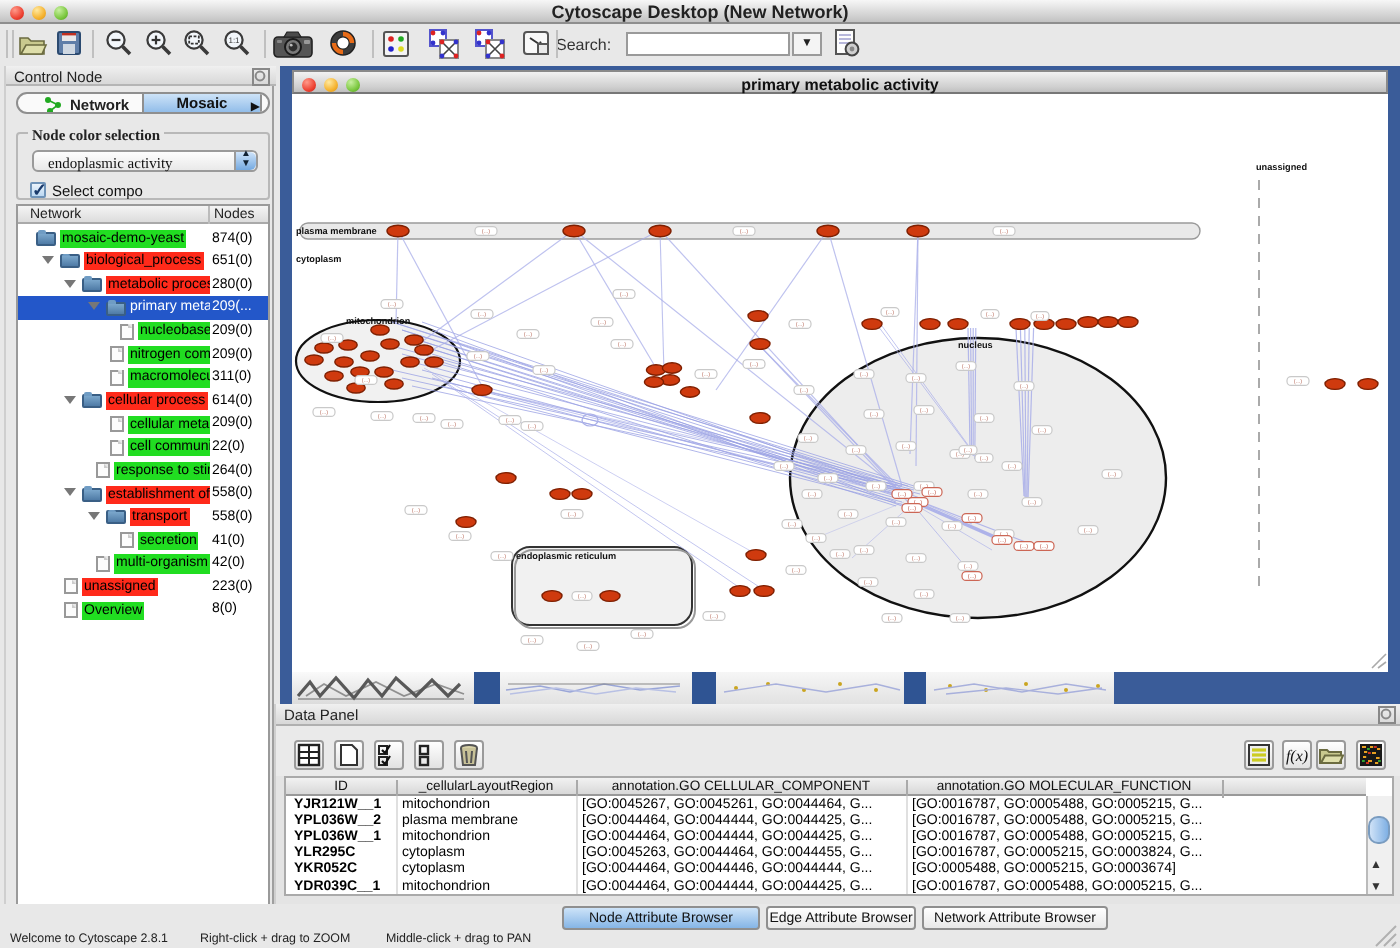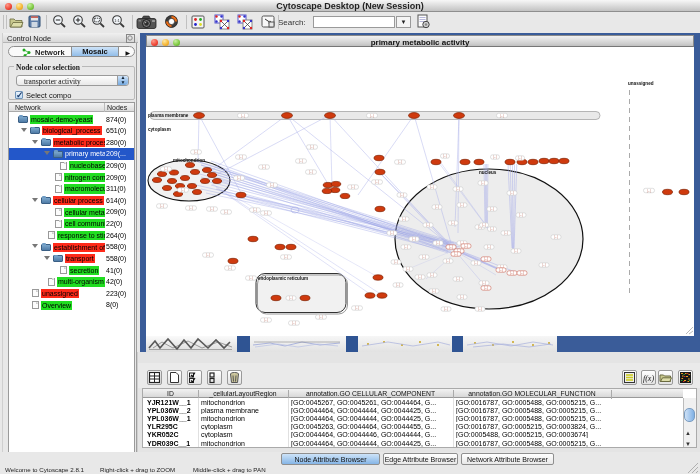--- a/index.html
+++ b/index.html
@@ -21,21 +21,21 @@
   border:1px solid #9a9a9a; }
 #searchdrop { position:absolute; top:3px; width:15px; height:12px; background:#f4f4f4;
   border:1px solid #9a9a9a; font-size:6px; text-align:center; line-height:11px; color:#222;}
 
 #cp { left:2px; top:33px; width:135px; height:423px; background:#e8e8e8;
   border-right:1px solid #9f9f9f; border-left:1px solid #cfcfcf;}
 #cp-head { left:0; top:0; width:135px; height:10px; background:linear-gradient(#f0f0f0,#d8d8d8); border-bottom:1px solid #b5b5b5;}
 #cp-head span { position:absolute; left:4px; top:1px; font-size:7.5px; color:#222; }
 #cp-tabs { left:5px; top:13px; width:127px; height:11px; background:#fafafa;
   border:1px solid #8f8f8f; border-radius:6px; overflow:hidden; }
-#tab-mosaic { position:absolute; left:62px; top:0; width:48px; height:11px;
+#tab-mosaic { position:absolute; left:62px; top:0; width:60px; height:11px;
   background:linear-gradient(#cde3f8,#85b5e6);
   border-left:1px solid #8f8f8f; border-right:1px solid #8f8f8f;
   font-size:7.5px; font-weight:bold; text-align:center; line-height:10px; color:#111; }
 #tab-network { position:absolute; left:26px; top:1px; font-size:7.5px; font-weight:bold; color:#222; }
 #tab-arrow { position:absolute; right:4px; top:2px; font-size:6px; color:#111; }
 #groupbox { left:5px; top:33px; width:127px; height:34px; border:1px solid #b8b8b8; border-radius:2px;font-family:Liberation Serif, serif; }
 #groupbox .lbl { position:absolute; left:5px; top:-4px; background:#e8e8e8; padding:0 2px;
   font-size:7.5px; font-weight:bold; color:#222; }
 #dropdown { position:absolute; left:7px; top:8px; width:113px; height:11px;
   background:linear-gradient(#fdfdfd,#e9e9e9); border:1px solid #9a9a9a; border-radius:3px; }
@@ -99,21 +99,21 @@
 .status { position:absolute; top:14px; font-size:6.2px; color:#222; }
 </style>
 </head>
 <body>
 <div id="app">
 
   <div id="titlebar" class="abs">
     <div class="tl" style="left:5px; background:radial-gradient(circle at 35% 30%,#ff9a8a,#ee4434 60%,#c61a10);"></div>
     <div class="tl" style="left:15.5px; background:radial-gradient(circle at 35% 30%,#ffe9a0,#f5b330 60%,#d98d10);"></div>
     <div class="tl" style="left:26.5px; background:radial-gradient(circle at 35% 30%,#c8f0a0,#7cc840 60%,#4a9a18);"></div>
-    <div id="title-text">Cytoscape Desktop (New Session)</div>
+    <div id="title-text">Cytoscape Desktop (New Network)</div>
   </div>
 
   <div id="toolbar" class="abs">
     <div class="sep" style="left:3px;"></div>
     <div class="sep" style="left:6px;"></div>
     <div id="tb-icons">
         <svg width="440" height="18" style="position:absolute;left:0;top:0">
           <g transform="translate(10,3)">
             <path d="M0 11 L0 3 L4 3 L5.5 4.5 L12 4.5 L12 11 Z" fill="#c9c98e" stroke="#6b6b40" stroke-width="0.8"></path>
             <path d="M0.5 11 L3 6.5 L13 6.5 L11 11 Z" fill="#dedeaa" stroke="#6b6b40" stroke-width="0.8"></path>
@@ -234,21 +234,21 @@
           <circle cx="3" cy="7.5" r="1.5" fill="#2a2"></circle>
           <path d="M2 2 L7 4.5 L3 7.5" stroke="#2a2" fill="none" stroke-width="0.8"></path>
         </svg>
       <span id="tab-network">Network</span>
       <div id="tab-mosaic">Mosaic</div>
       <span id="tab-arrow">▶</span>
     </div>
     <div id="groupbox" class="abs">
         <span class="lbl">Node color selection</span>
       <div id="dropdown">
-          <span class="txt">transporter activity</span>
+          <span class="txt">endoplasmic activity</span>
           <div class="spin">▲<br>▼</div>
         </div>
     </div>
     <div id="checkbox"></div>
     <span id="cb-lbl">Select compo</span>
     <div id="treepanel" class="abs">
       <div id="tree-head">
           <span class="c1">Network</span>
           <span class="cs"></span>
           <span class="c2">Nodes</span>
@@ -688,20 +688,27 @@
           <circle cx="30" cy="9" r="1" fill="#caa520"></circle>
           <circle cx="50" cy="6" r="1" fill="#caa520"></circle>
           <circle cx="70" cy="9" r="1" fill="#caa520"></circle>
           <circle cx="86" cy="7" r="1" fill="#caa520"></circle>
           <path d="M4 9 L24 6 L48 10 L70 6 L90 9 M10 11 L40 8 L66 11 L88 8" stroke="#a8b0dc" fill="none" stroke-width="0.7"></path>
         </svg>
     </div>
   </div>
 
   <div id="dp" class="abs">
+    <div id="dp-head">
+        <span>Data Panel</span>
+      <svg style="position:absolute;right:3px;top:1px" width="9" height="9">
+          <rect x="0.5" y="0.5" width="8" height="8" fill="none" stroke="#888"></rect>
+          <circle cx="4" cy="4" r="2.2" fill="none" stroke="#888"></circle>
+        </svg>
+    </div>
     <div id="dp-tools">
         <div class="tbtn" style="left:9px;">
           <svg width="13" height="13" style="position:absolute;left:0;top:0">
             <rect x="1.5" y="1.5" width="10" height="10" fill="#fff" stroke="#222" stroke-width="1.2"></rect>
             <line x1="1.5" y1="5" x2="11.5" y2="5" stroke="#222"></line>
             <line x1="1.5" y1="8" x2="11.5" y2="8" stroke="#222"></line>
             <line x1="6.5" y1="1.5" x2="6.5" y2="11.5" stroke="#222"></line>
           </svg>
         </div>
         <div class="tbtn" style="left:29px;">

